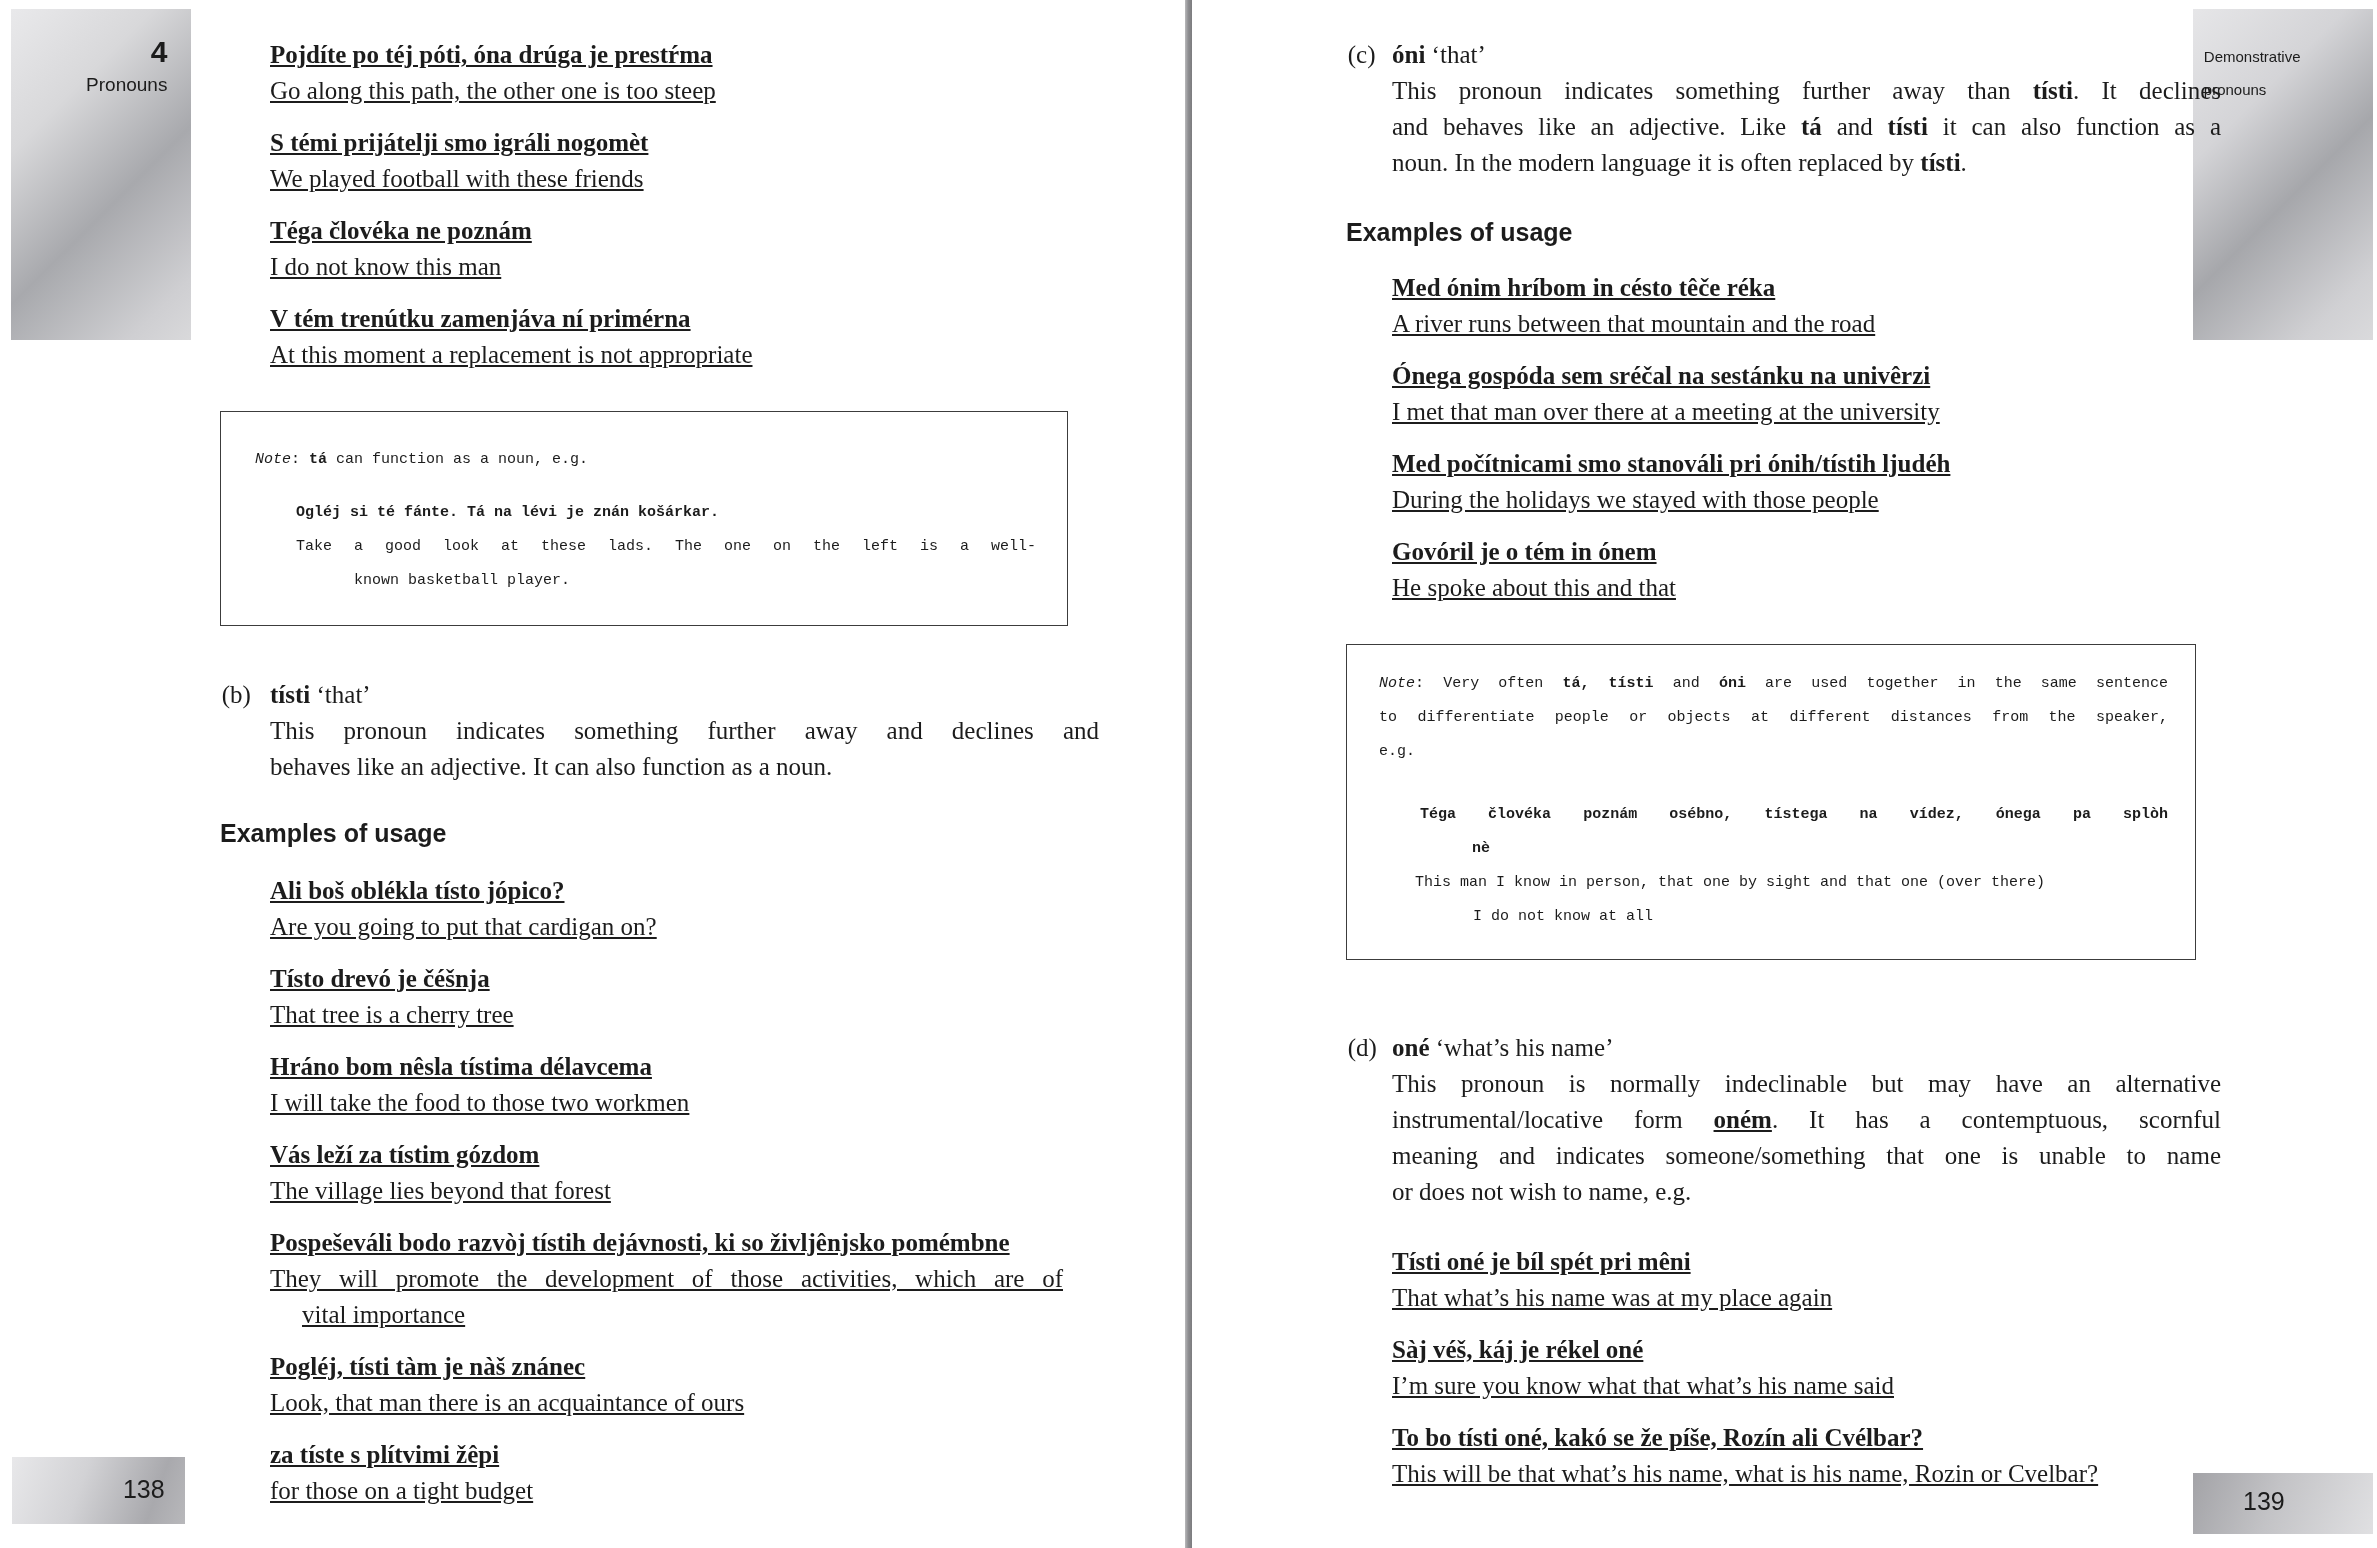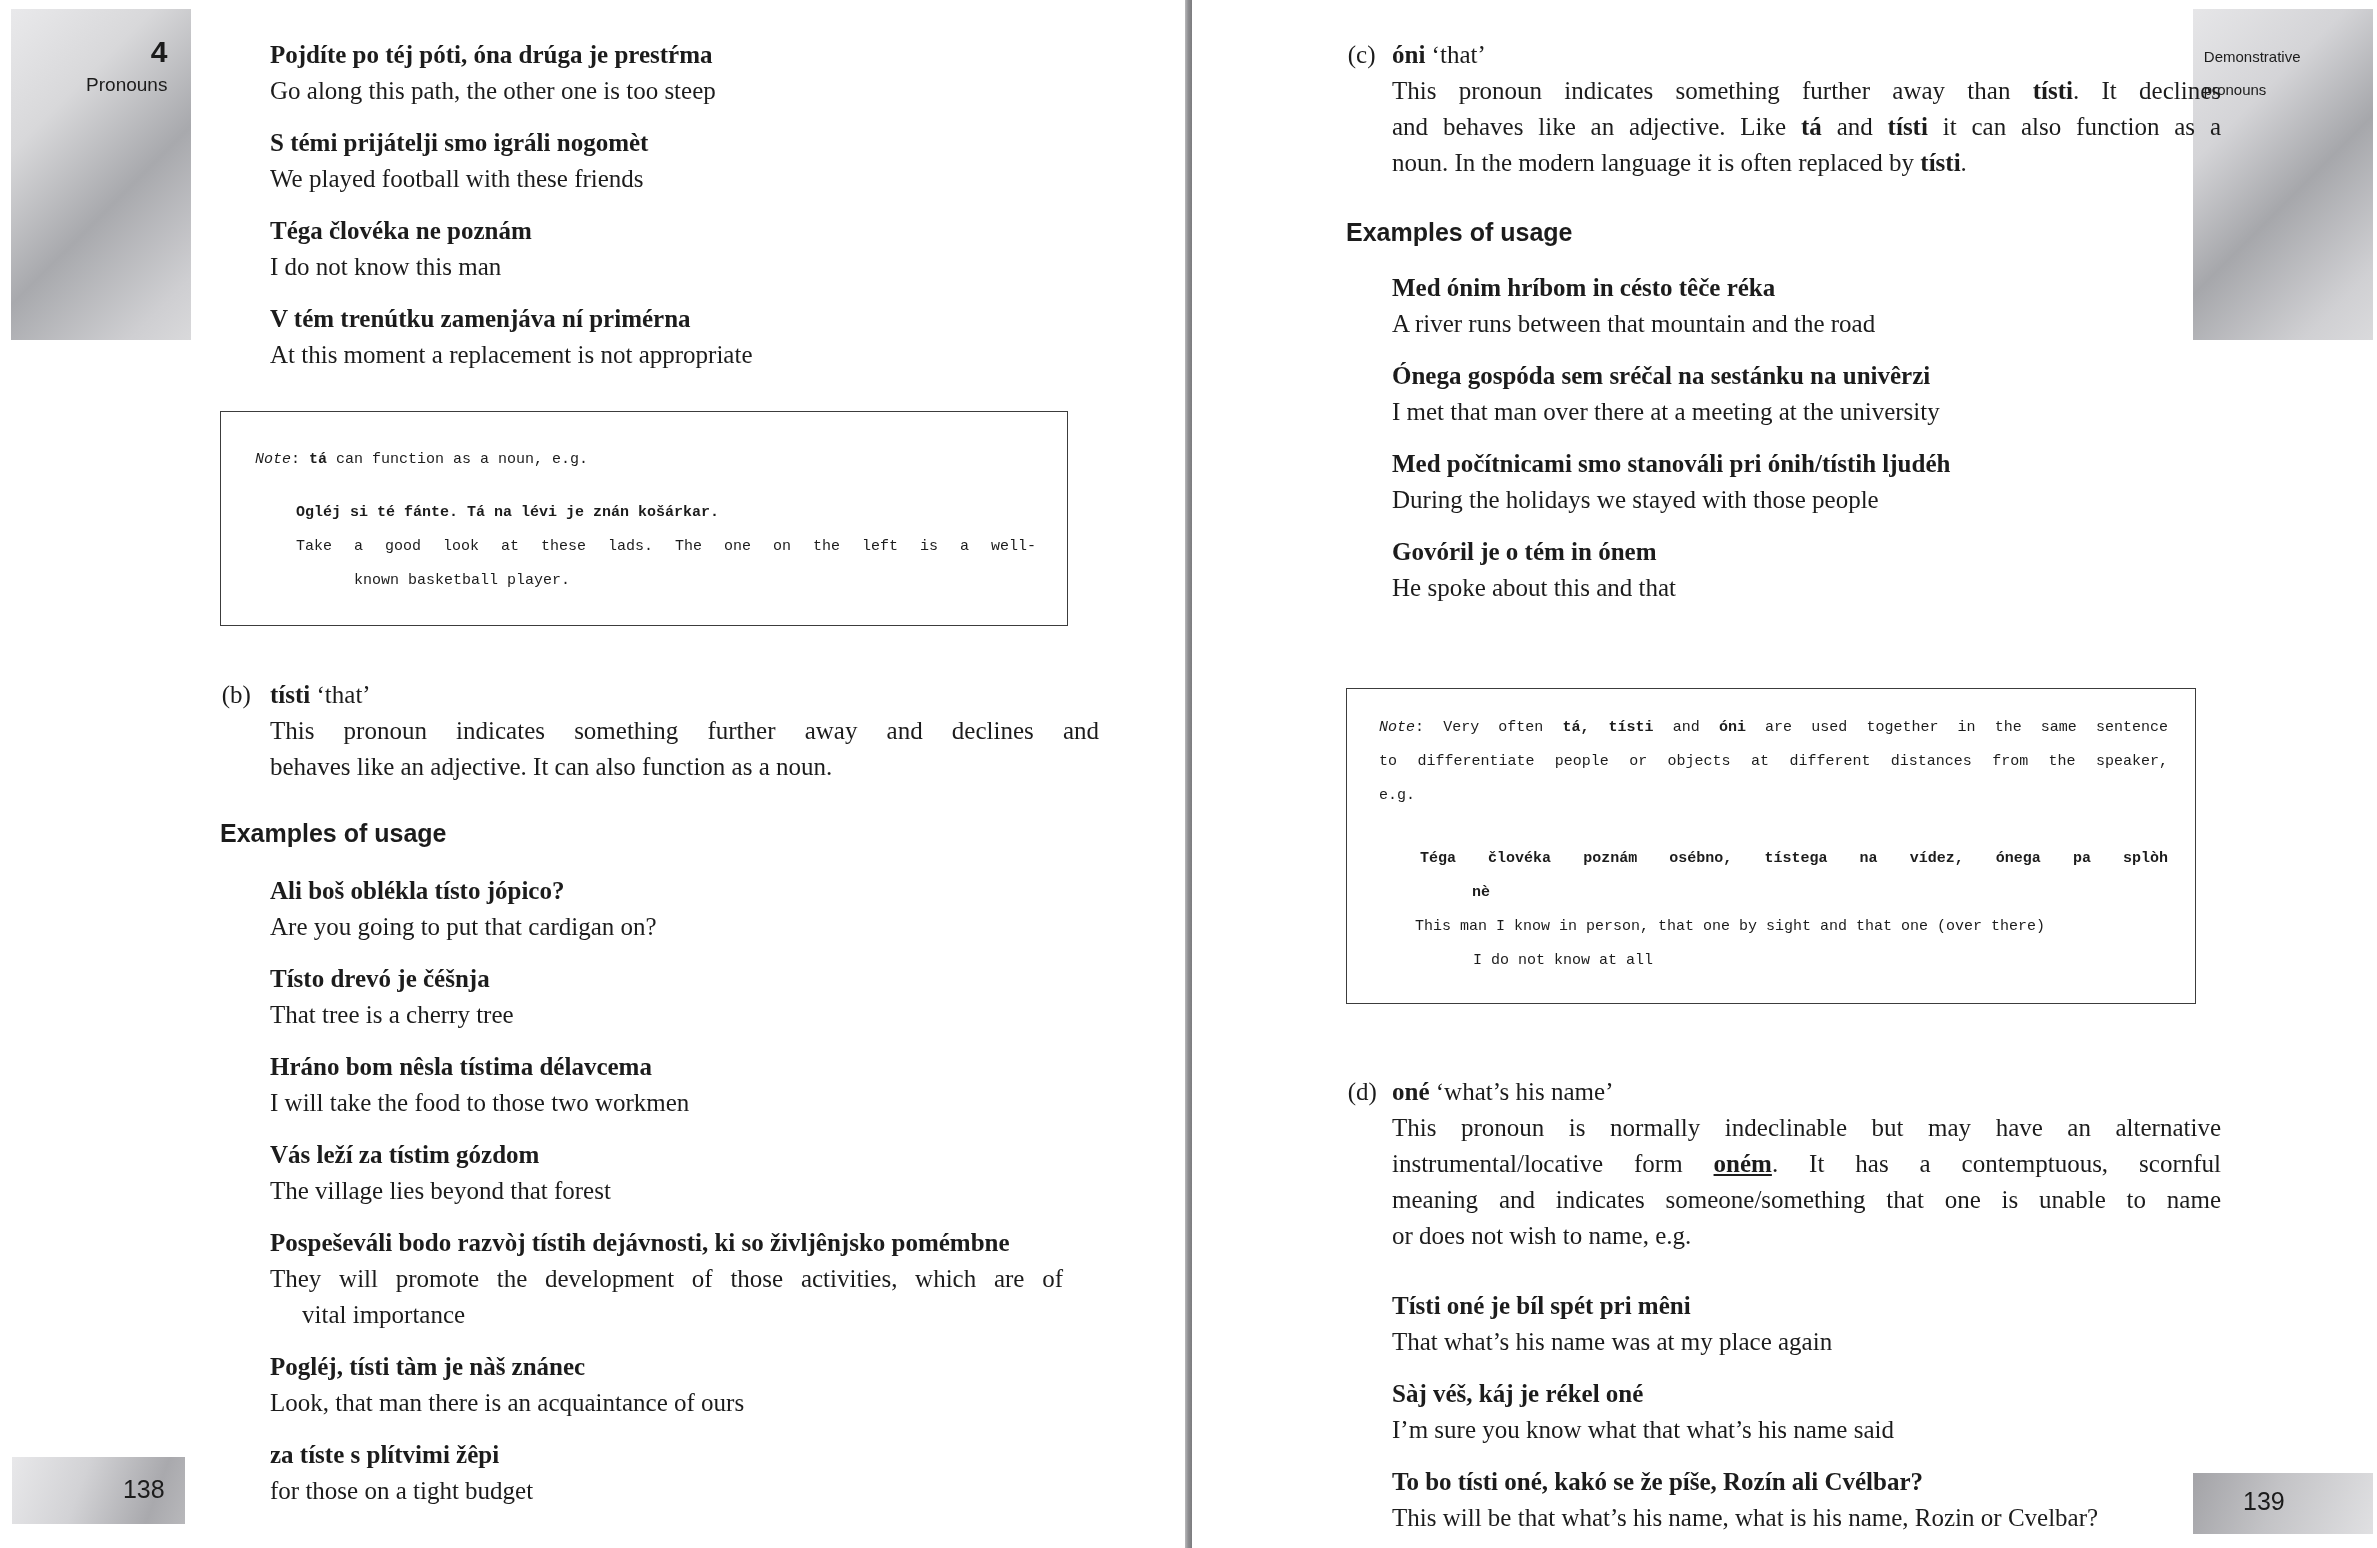--- a/index.html
+++ b/index.html
@@ -38,40 +38,40 @@
   .spine{position:absolute;left:1185px;top:0;width:7.2px;height:1548px;
     background:linear-gradient(90deg,#b9b9bb 0%,#8f8f92 45%,#7b7b7e 100%);}
   
   .col{position:absolute;top:32px;font-size:25px;line-height:36px;}
   .col-left{left:220px;width:848px;}
   .col-right{left:1346px;width:850px;}
   .pad-top{padding-top:5.4px;}
   
   .examples{margin-left:50px;}
   .col-right .examples{margin-left:46px;}
-  .pair{margin-bottom:16px;white-space:nowrap;}
+  .pair{margin-bottom:16px;white-space:nowrap;text-decoration:underline;}
   .pair .sl{font-weight:700;}
   .pair .enlines{white-space:normal;width:793px;}
   .jl{text-align:justify;text-align-last:justify;}
   .ind36{padding-left:32px;}
   .ind58{padding-left:52px;}
   .ind64{padding-left:58px;}
   
   .section{position:relative;padding-left:50px;}
   .col-right .section{padding-left:46px;}
   .sec-label{position:absolute;left:1.8px;top:0;}
   .sec-term{font-weight:700;}
   .sec-body{width:829px;}
   
   .usage-h{font-family:"Liberation Sans",sans-serif;font-weight:700;font-size:25px;line-height:31px;}
   
   .note-box{border:1.8px solid #3c3c3c;box-sizing:border-box;width:100%;
     font-family:Liberation Mono, monospace;font-size:15px;line-height:34px;}
   .note-box-l{margin-top:38px;padding:31px 31px 27px 34px;}
-  .note-box-r{margin-top:82px;padding:21.6px 27px 25px 32px;}
+  .note-box-r{margin-top:38px;padding:21.6px 27px 25px 32px;}
   .nb-ex{margin-left:41px;font-weight:700;}
   .note-box-l .nb-ex{margin-top:19px;}
   .note-box-r .nb-ex{margin-top:29px;}
   .nb-en{margin-left:41px;}
   .note-box-r .nb-en{margin-left:36px;}
   
   .mt-note-b{margin-top:51px;}
   .mt-usage-l{margin-top:33px;}
   .mt-ex-l{margin-top:23.4px;}
   .mt-usage-r{margin-top:36px;}

